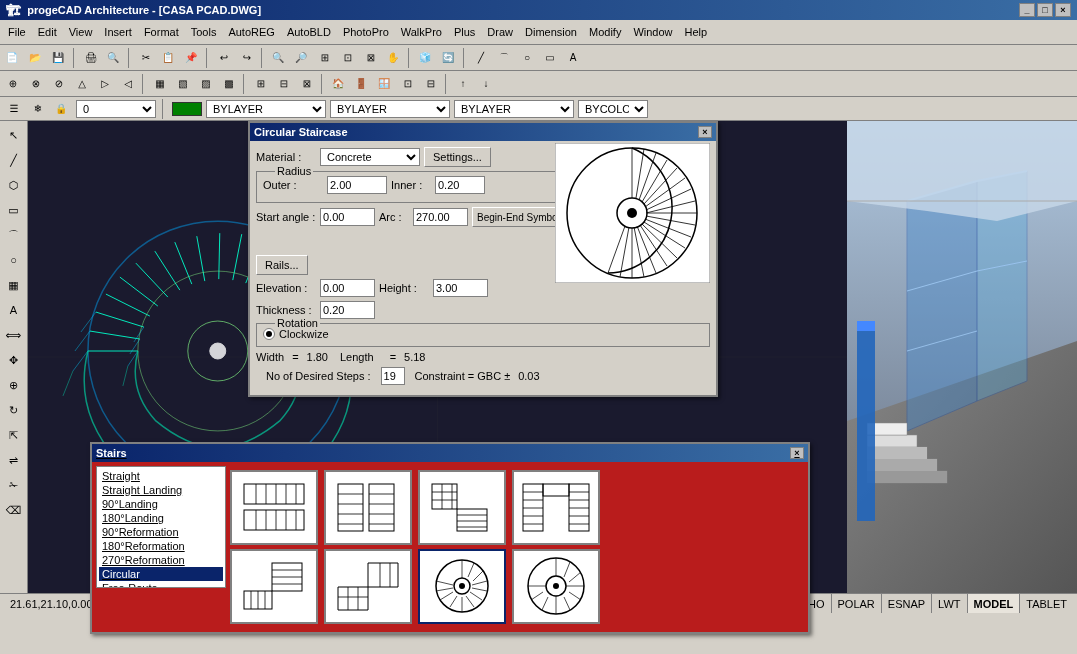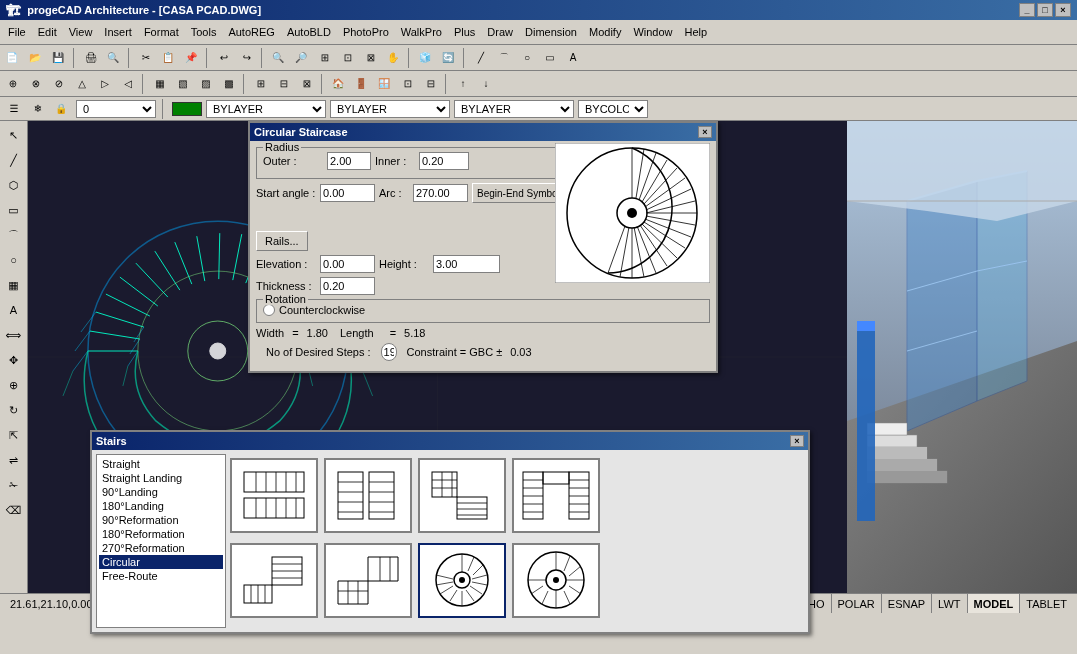--- a/index.html
+++ b/index.html
@@ -185,21 +185,21 @@
     }
     .dialog-group {
       border: 1px solid #808080;
       padding: 4px 6px;
       margin-bottom: 4px;
       position: relative;
     }
     .dialog-group-label {
       position: absolute;
       top: -7px;
-      left: 6px;
+      left: 18px;
       background: #d4d0c8;
       font-size: 11px;
       padding: 0 2px;
     }
     .radio-option { display: flex; align-items: center; gap: 4px; margin-bottom: 2px; }
     .radio-circle {
       width: 12px; height: 12px;
       border: 1px solid #808080;
       border-radius: 50%;
       display: flex; align-items: center; justify-content: center;
@@ -210,25 +210,26 @@
       width: 6px; height: 6px;
       background: black;
       border-radius: 50%;
     }
 
     
     #stairs-dialog {
       position: absolute;
       bottom: 20px;
       left: 90px;
-      background: #e5e5e5;
+      background: #b91c1c;
       border: 2px solid #808080;
       box-shadow: 2px 2px 4px rgba(0,0,0,0.5);
       z-index: 90;
       width: 720px;
+      text-decoration: underline;
     }
 
     .stair-list {
       width: 290px;
       background: white;
       border: 1px solid #808080;
       overflow-y: auto;
       font-size: 11px;
       padding: 2px;
     }
@@ -470,27 +471,34 @@
     </svg>
 
     
     <div class="dialog" style="top: 0px; left: 220px; width: 470px;">
       <div class="dialog-titlebar">
         <span>Circular Staircase</span>
         <div class="dialog-close">×</div>
       </div>
       <div class="dialog-content">
 
+        <div class="dialog-row">
+          <span class="dialog-label">Material :</span>
+          <select class="dialog-input" style="width:100px;">
+            <option>Concrete</option>
+          </select>
+          <button class="dialog-btn">Settings...</button>
+        </div>
 
 
         <div class="dialog-group">
           <span class="dialog-group-label">Radius</span>
           <div class="dialog-row">
             <span class="dialog-label">Outer :</span>
-            <input class="dialog-input" style="width: 44px;" value="2.00">
+            <input class="dialog-input" style="width: 60px;" value="2.00">
             <span class="dialog-label" style="min-width:40px;">Inner :</span>
             <input class="dialog-input" style="width: 50px;" value="0.20">
           </div>
         </div>
 
         <div class="dialog-row">
           <span class="dialog-label">Start angle :</span>
           <input class="dialog-input" style="width: 55px;" value="0.00">
           <span class="dialog-label" style="min-width:30px;">Arc :</span>
           <input class="dialog-input" style="width: 55px;" value="270.00">
@@ -501,48 +509,48 @@
           <button class="dialog-btn" style="margin-right:4px;">Section</button>
         </div>
         <div class="dialog-row" style="justify-content:flex-start;">
           <button class="dialog-btn" style="margin-right:4px;">Rails...</button>
         </div>
 
         <div class="dialog-row">
           <span class="dialog-label">Elevation :</span>
           <input class="dialog-input" style="width: 55px;" value="0.00">
           <span class="dialog-label" style="min-width:50px;">Height :</span>
-          <input class="dialog-input" style="width: 67px;" value="3.00">
+          <input class="dialog-input" style="width: 55px;" value="3.00">
         </div>
 
         <div class="dialog-row">
           <span class="dialog-label">Thickness :</span>
           <input class="dialog-input" style="width: 55px;" value="0.20">
         </div>
 
         <div class="dialog-group">
           <span class="dialog-group-label">Rotation</span>
           <div class="radio-option">
-            <div class="radio-circle"></div>
-            <span>Counterclockwise</span>
+            <div class="radio-circle selected"></div>
+            <span>Clockwize</span>
           </div>
         </div>
 
         <div class="dialog-row">
           <span style="font-size:11px;">Width</span>
           <span style="font-size:11px; margin: 0 4px;">=</span>
           <span style="font-size:11px;">1.80</span>
           <span style="font-size:11px; margin: 0 8px;">Length</span>
           <span style="font-size:11px; margin: 0 4px;">=</span>
           <span style="font-size:11px;">5.18</span>
         </div>
 
         <div class="dialog-row">
           <span style="font-size:11px;padding-left:10px;">No of Desired Steps :</span>
-          <input class="dialog-input" style="width: 16px; margin: 0px 6px; border-radius: 8px;" value="19">
+          <input class="dialog-input" style="width: 24px; margin: 0px 6px;" value="19">
           <span style="font-size:11px;">Constraint = GBC ±</span>
           <span style="font-size:11px; margin-left:4px;">0.03</span>
         </div>
 
         <svg style="position:absolute; top:20px; right:6px; width:155px; height:140px;" viewBox="0 0 155 140">
           <rect width="155" height="140" fill="white" stroke="#808080"></rect>
 
           <g transform="translate(77, 70)">
             <circle cx="0" cy="0" r="65" fill="none" stroke="black" stroke-width="1.5"></circle>
             <circle cx="0" cy="0" r="15" fill="none" stroke="black" stroke-width="1.5"></circle>
@@ -628,21 +636,21 @@
   </div>
 </div>
 
 <div id="stairs-dialog">
   <div class="dialog-titlebar">
     <span>Stairs</span>
     <div class="dialog-close">×</div>
   </div>
   <div style="display:flex; padding:4px;">
 
-    <div class="stair-list" style="height:174px; width:130px;">
+    <div class="stair-list" style="height:122px; width:130px;">
       <div class="stair-list-item">Straight</div>
       <div class="stair-list-item">Straight Landing</div>
       <div class="stair-list-item">90°Landing</div>
       <div class="stair-list-item">180°Landing</div>
       <div class="stair-list-item">90°Reformation</div>
       <div class="stair-list-item">180°Reformation</div>
       <div class="stair-list-item">270°Reformation</div>
       <div class="stair-list-item" style="background:#0a246a; color:white;">Circular</div>
       <div class="stair-list-item">Free-Route</div>
     </div>

